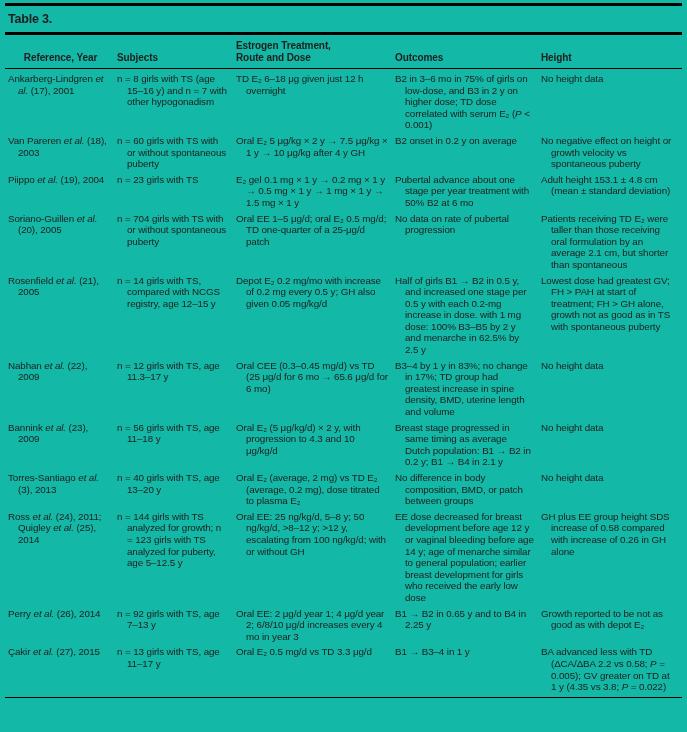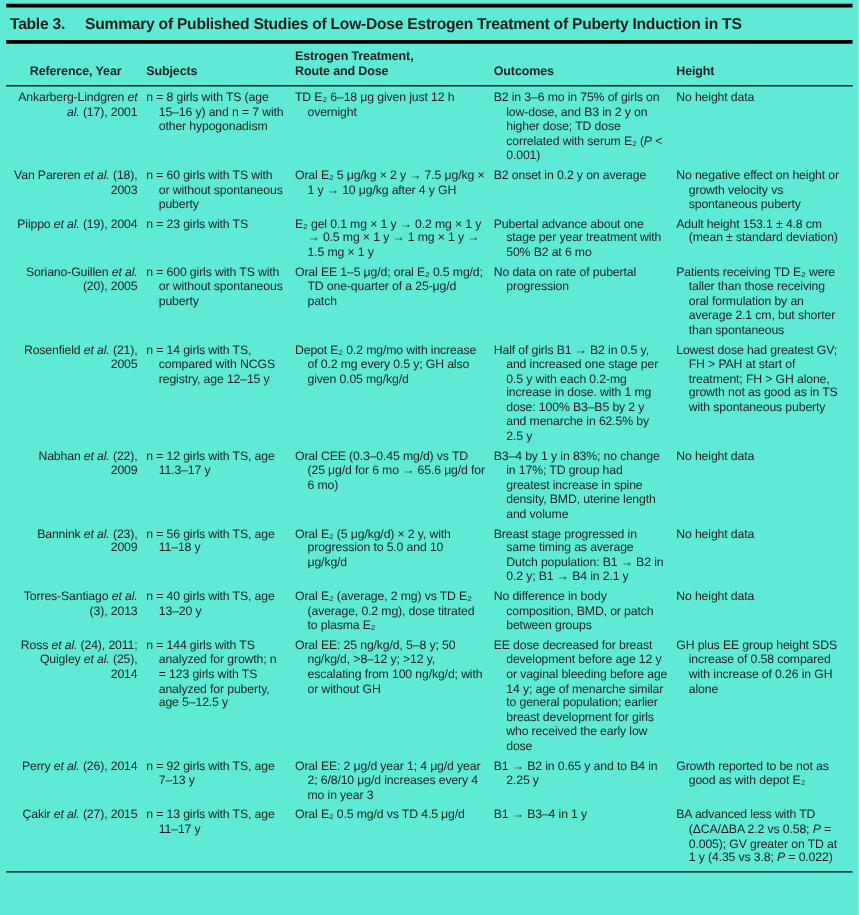--- a/index.html
+++ b/index.html
@@ -11,21 +11,21 @@
   body {
     font-family: "Liberation Sans", "DejaVu Sans", sans-serif;
     color: #1e1e1e;
     -webkit-font-smoothing: antialiased;
   }
   .sheet {
     width: 687px;
     min-height: 732px;
     box-sizing: border-box;
     padding: 3px 5px 0 5px;
-    background: #5eead4;
+    background: #14b8a6;
   }
   .rule-heavy {
     height: 3px;
     background: #000;
   }
   .title-bar {
     display: flex;
     align-items: baseline;
     padding: 6px 3px 6px 3px;
   }
@@ -58,21 +58,21 @@
     letter-spacing: -0.1px;
   }
   table.data th.col-reference { text-align: center; padding-left: 3px; }
   table.data td {
     font-size: 9.8px;
     line-height: 11.6px;
     vertical-align: top;
     padding: 2px 7px 2px 0;
     letter-spacing: -0.1px;
   }
-  table.data td.cell-reference { padding-left: 3px; text-align: right; }
+  table.data td.cell-reference { padding-left: 3px; }
   tbody tr:first-child td { padding-top: 4px; }
   .hang {
     padding-left: 10px;
     text-indent: -10px;
   }
   .rule-bottom {
     height: 1.5px;
     background: #000;
     margin-top: 2px;
   }
@@ -80,21 +80,20 @@
 </style>
 </head>
 <body>
 
 <div class="sheet">
 
   <div class="rule-heavy"></div>
 
   <div class="title-bar">
     <span class="title-label">Table 3.</span>
-    <span class="title-text">Summary of Published Studies of Low-Dose Estrogen Treatment of Puberty Induction in TS</span>
   </div>
 
   <div class="rule-heavy"></div>
 
   <table class="data">
     <colgroup>
       <col style="width:112px">
       <col style="width:119px">
       <col style="width:159px">
       <col style="width:146px">
@@ -160,21 +159,21 @@
           </td>
         <td>
             <div class="hang">Adult height 153.1 ± 4.8 cm (mean ± standard deviation)</div>
           </td>
       </tr>
       <tr>
         <td class="cell-reference">
             <div class="hang">Soriano-Guillen <i>et al.</i> (20), 2005</div>
           </td>
         <td>
-            <div class="hang">n = 600 girls with TS with or without spontaneous puberty</div>
+            <div class="hang">n = 704 girls with TS with or without spontaneous puberty</div>
           </td>
         <td>
             <div class="hang">Oral EE 1–5 μg/d; oral E₂ 0.5 mg/d; TD one-quarter of a 25-μg/d patch</div>
           </td>
         <td>
             <div class="hang">No data on rate of pubertal progression</div>
           </td>
         <td>
             <div class="hang">Patients receiving TD E₂ were taller than those receiving oral formulation by an average 2.1 cm, but shorter than spontaneous</div>
           </td>
@@ -214,21 +213,21 @@
           </td>
       </tr>
       <tr>
         <td class="cell-reference">
             <div class="hang">Bannink <i>et al.</i> (23), 2009</div>
           </td>
         <td>
             <div class="hang">n = 56 girls with TS, age 11–18 y</div>
           </td>
         <td>
-            <div class="hang">Oral E₂ (5 μg/kg/d) × 2 y, with progression to 5.0 and 10 μg/kg/d</div>
+            <div class="hang">Oral E₂ (5 μg/kg/d) × 2 y, with progression to 4.3 and 10 μg/kg/d</div>
           </td>
         <td>
             <div class="hang">Breast stage progressed in same timing as average Dutch population: B1 → B2 in 0.2 y; B1 → B4 in 2.1 y</div>
           </td>
         <td>
             <div class="hang">No height data</div>
           </td>
       </tr>
       <tr>
         <td class="cell-reference">
@@ -282,21 +281,21 @@
           </td>
       </tr>
       <tr>
         <td class="cell-reference">
             <div class="hang">Çakir <i>et al.</i> (27), 2015</div>
           </td>
         <td>
             <div class="hang">n = 13 girls with TS, age 11–17 y</div>
           </td>
         <td>
-            <div class="hang">Oral E₂ 0.5 mg/d vs TD 4.5 μg/d</div>
+            <div class="hang">Oral E₂ 0.5 mg/d vs TD 3.3 μg/d</div>
           </td>
         <td>
             <div class="hang">B1 → B3–4 in 1 y</div>
           </td>
         <td>
             <div class="hang">BA advanced less with TD (ΔCA/ΔBA 2.2 vs 0.58; <i>P</i> = 0.005); GV greater on TD at 1 y (4.35 vs 3.8; <i>P</i> = 0.022)</div>
           </td>
       </tr>
     </tbody>
   </table>

